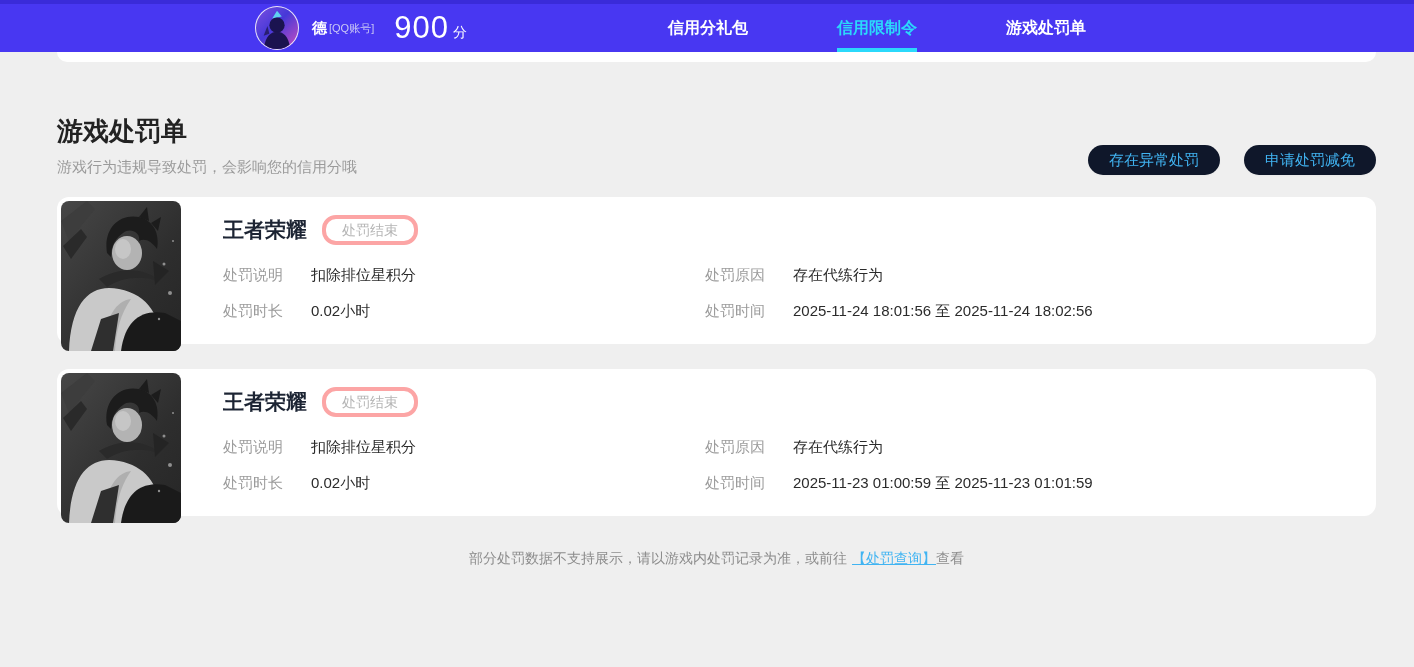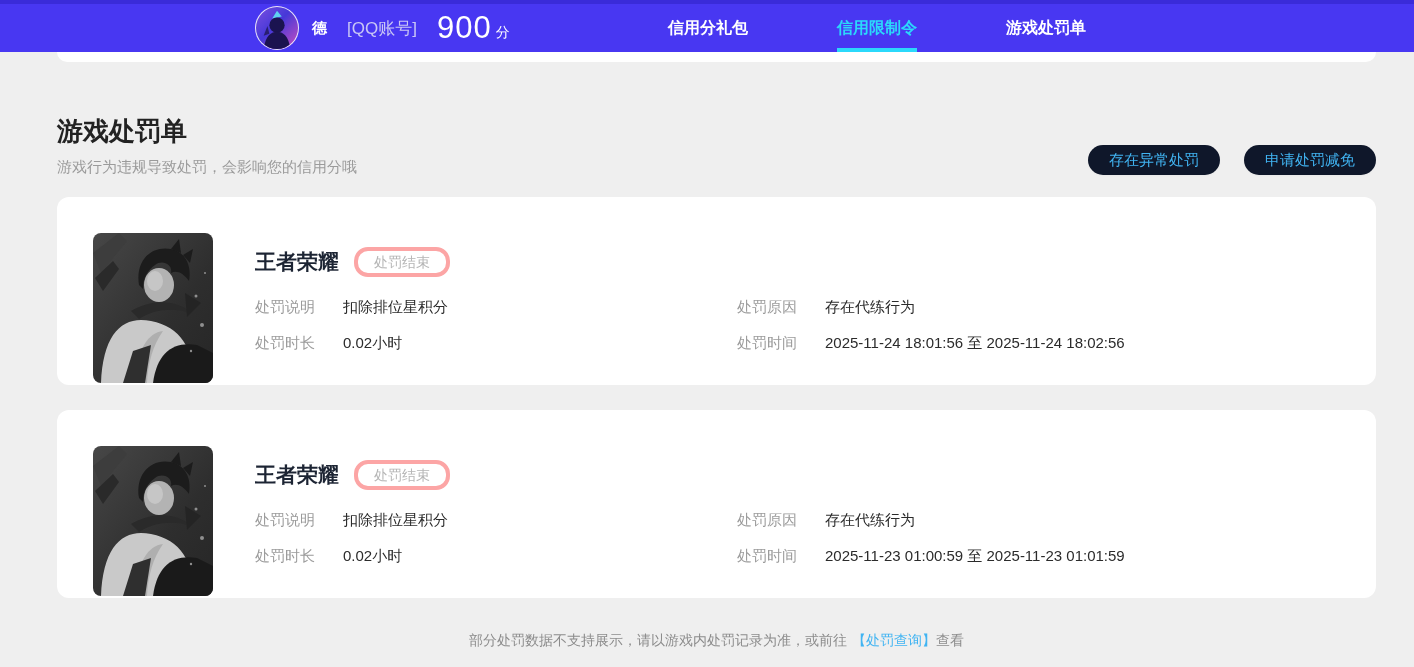--- a/index.html
+++ b/index.html
@@ -23,21 +23,21 @@
     display: flex; align-items: center;
   }
   .avatar {
     width: 44px; height: 44px; border-radius: 50%;
     background: linear-gradient(135deg, #7b4fe0 0%, #4638d8 45%, #c94fc0 100%);
     border: 1px solid rgba(255,255,255,0.85);
     overflow: hidden; flex: none; cursor: pointer;
   }
   .avatar svg { display: block; width: 42px; height: 42px; }
   .user-name { margin-left: 13px; font-size: 15px; color: #ffffff; font-weight: 600; }
-  .account-type { margin-left: 20px; font-size: 17px; color: #c9c7f5; }
+  .account-type { margin-left: 2px; font-size: 11px; color: #c9c7f5; }
   .score { margin-left: 20px; font-size: 31px; color: #ffffff; font-weight: 500; letter-spacing: 1px; }
   .score-unit { margin-left: 4px; font-size: 14px; color: #ffffff; padding-top: 10px; }
 
   .nav {
     position: absolute; left: 668px; top: 0; height: 48px;
     display: flex; gap: 89px;
   }
   .tab {
     position: relative; height: 100%;
     display: flex; align-items: center;
@@ -70,22 +70,22 @@
     background: #0f172a; border: none; cursor: pointer;
     color: #41b4f2; font-size: 15px;
     height: 30px; padding: 0 21px; border-radius: 16px;
     display: flex; align-items: center;
     font-family: inherit;
     box-shadow: 0 1px 2px rgba(0,0,0,0.03);
   }
 
   .card {
     background: #ffffff; border-radius: 12px;
-    height: 188px; margin-top: 20px;
-    display: flex; padding: 36px;
+    height: 147px; margin-top: 20px;
+    display: flex; padding: 4px;
   }
   .card + .card { margin-top: 25px; }
   .cover {
     width: 120px; height: 150px; border-radius: 8px;
     flex: none; overflow: hidden; display: block;
   }
   .card-body { margin-left: 42px; flex: 1; padding-top: 14px; }
   .title-row { display: flex; align-items: center; }
   .game-title { font-size: 21px; font-weight: bold; color: #1c2433; }
   .status-badge {
@@ -99,21 +99,21 @@
   .detail-row:first-child { margin-top: 13px; }
   .detail-cell { display: flex; }
   .cell-left { width: 482px; flex: none; }
   .dlabel { color: #9b9b9b; font-size: 15px; width: 62px; margin-right: 26px; flex: none; }
   .dvalue { color: #2b2b2b; font-size: 15px; white-space: nowrap; }
 
   .footer {
     margin-top: 34px; text-align: center;
     font-size: 14px; color: #8c8c8c;
   }
-  .footer-link { color: #41b4f2; cursor: pointer; margin-left: 5px; }
+  .footer-link { color: #41b4f2; cursor: pointer; margin-left: 5px; text-decoration: underline; }
 
   .svg-defs { position: absolute; width: 0; height: 0; overflow: hidden; }
 </style>
 </head>
 <body>
 
 <svg class="svg-defs" aria-hidden="true">
   <defs>
     <linearGradient id="pg" x1="0" y1="0" x2="1" y2="1">
       <stop offset="0" stop-color="#474747"></stop>

